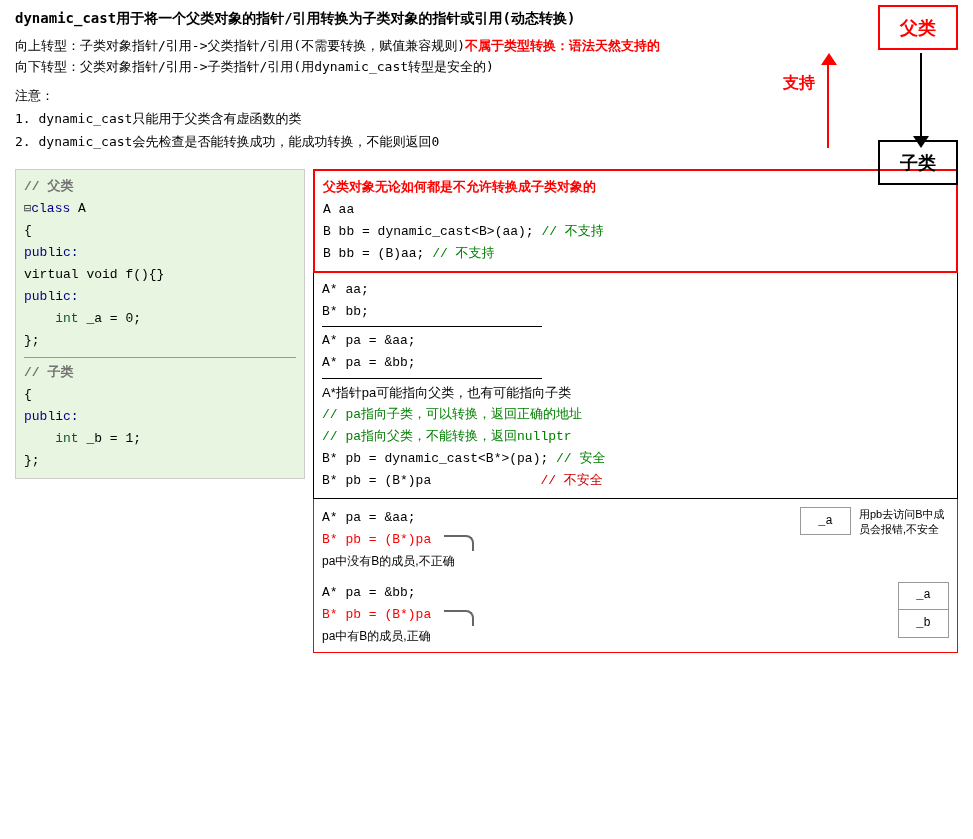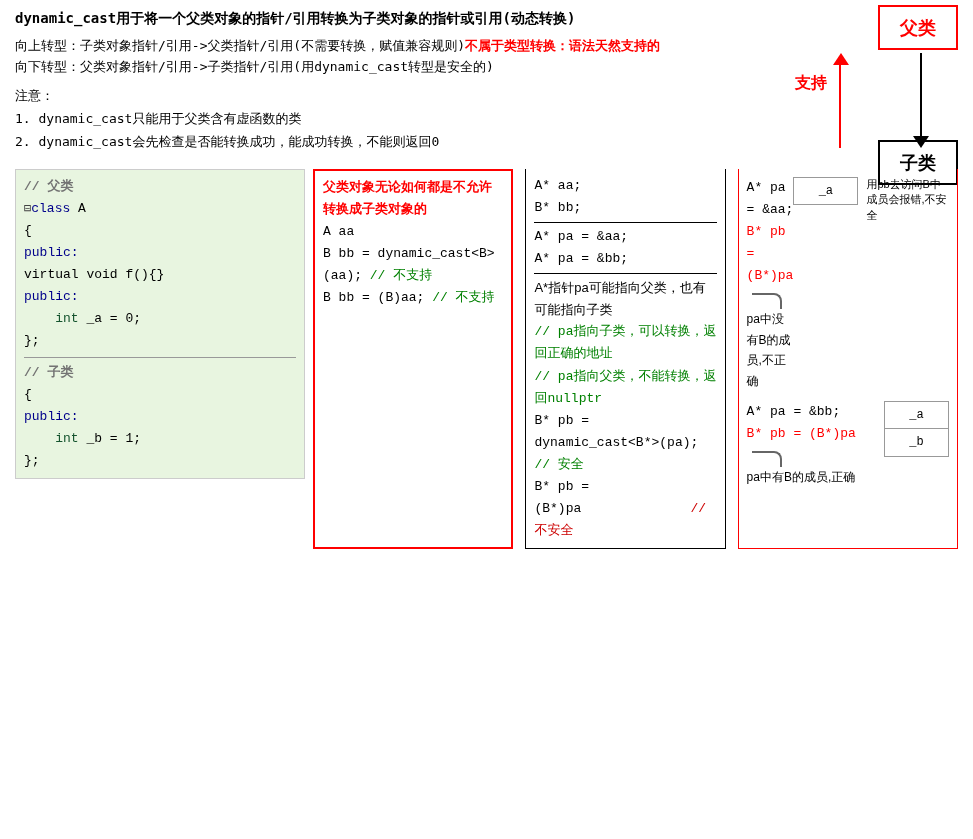--- a/index.html
+++ b/index.html
@@ -106,22 +106,22 @@
     .left-panel .collapse-marker {
       color: #444;
       font-size: 12px;
     }
 
     
     .right-panels {
       flex: 1;
       margin-left: 8px;
       display: flex;
-      flex-direction: row;
-      gap: 12px;
+      flex-direction: column;
+      gap: 0;
     }
 
     
     .right-top-panel {
       border: 2px solid red;
       padding: 6px 8px;
       font-family: 'Courier New', Courier, monospace;
       font-size: 13px;
       line-height: 1.7;
       margin-bottom: 0;
@@ -145,21 +145,21 @@
       border: 1px solid red;
       border-top: none;
       padding: 6px 8px;
       font-family: 'Courier New', Courier, monospace;
       font-size: 13px;
       line-height: 1.7;
       position: relative;
     }
     .mem-box {
       border: 1px solid #999;
-      width: 65px;
+      width: 51px;
       height: 28px;
       display: flex;
       align-items: center;
       justify-content: center;
       font-family: 'Courier New', Courier, monospace;
       font-size: 12px;
       background: #fff;
     }
 
     .red-code { color: red; }
@@ -208,21 +208,21 @@
       <div>2. dynamic_cast会先检查是否能转换成功，能成功转换，不能则返回0</div>
     </div>
   </div>
 
   <div class="diagram-area">
 
     <div class="diagram-box-parent">
       <span>父类</span>
     </div>
 
-    <div style="position:absolute; left:52px; top:48px;">
+    <div style="position:absolute; left:40px; top:48px;">
       <div style="position:relative; width:20px; height:100px;">
 
         <div style="position:absolute; left:9px; top:10px; width:2px; height:85px; background:red;"></div>
 
         <div style="position:absolute; left:3px; top:0; width:0; height:0; border-left:8px solid transparent; border-right:8px solid transparent; border-bottom:12px solid red;"></div>
       </div>
       <div style="color:red; font-size:16px; font-weight:bold; margin-top:-80px; margin-left:-35px;">支持</div>
     </div>
 
     <div style="position:absolute; right:38px; top:48px;">

